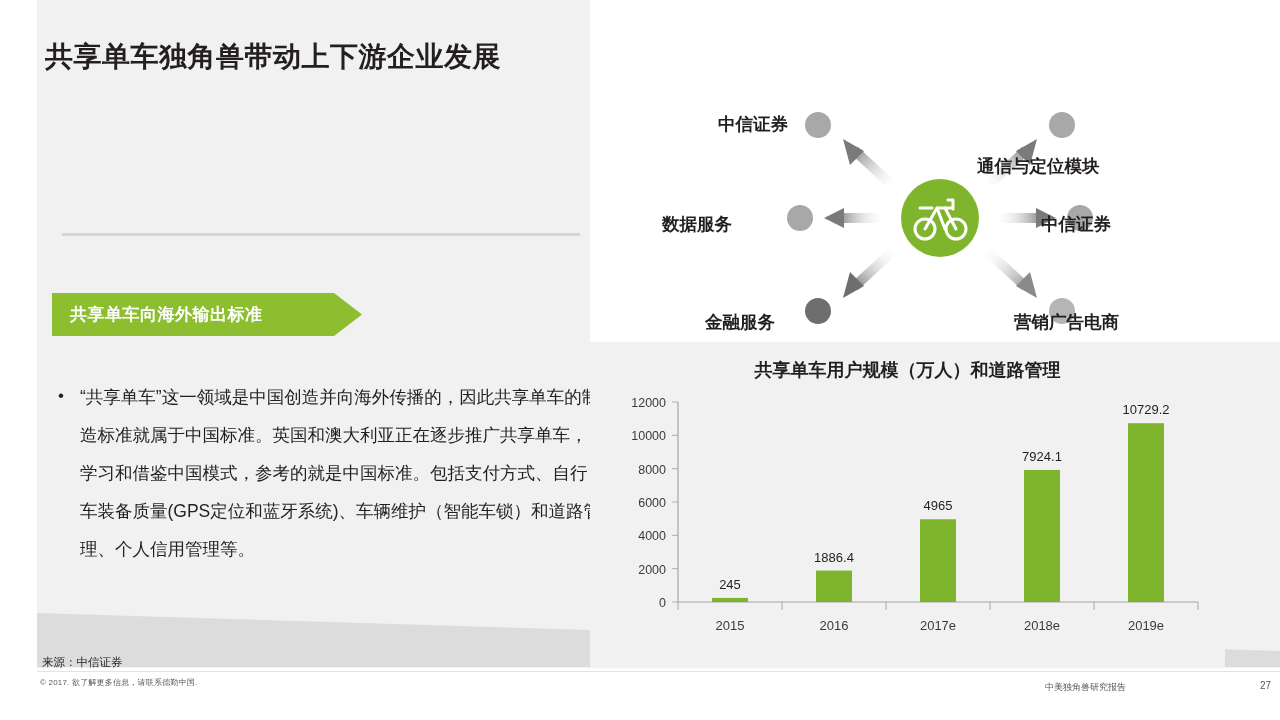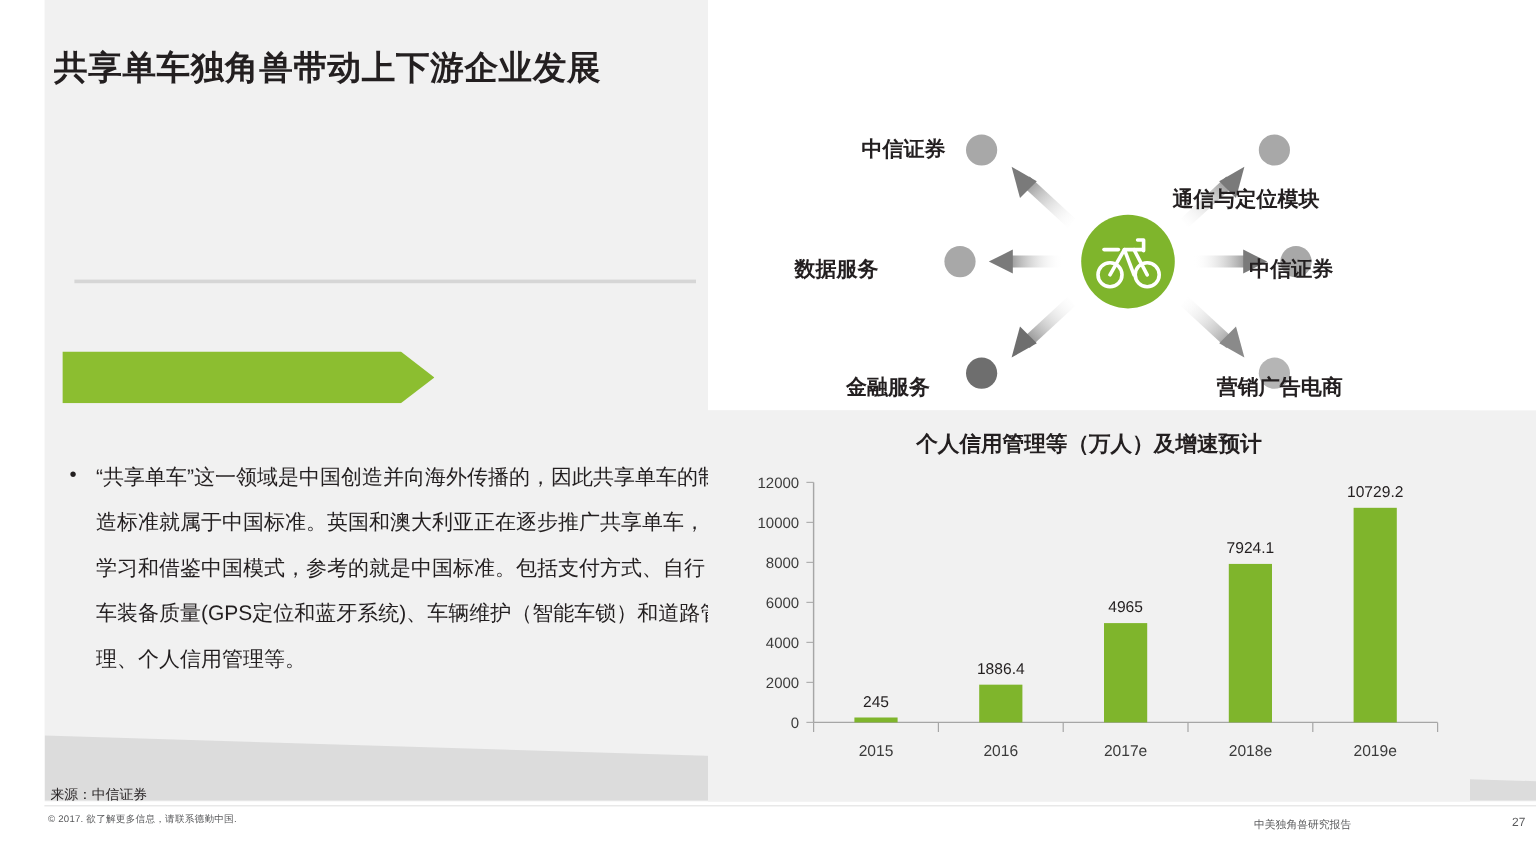--- a/index.html
+++ b/index.html
@@ -145,20 +145,21 @@
 
   <div class="title">共享单车独角兽带动上下游企业发展</div>
 
   <div class="intro-rule"></div>
 
   <div class="banner">
     <svg width="310" height="43" viewBox="0 0 310 43">
       <polygon points="0,0 282,0 310,21.5 282,43 0,43" fill="#8CBE30"></polygon>
     </svg>
   </div>
+  <div class="banner-label">共享单车向海外输出标准</div>
 
   <div class="bullet-row">
     <span class="bullet-dot">•</span>
     <span class="bullet-text">“共享单车”这一领域是中国创造并向海外传播的，因此共享单车的制造标准就属于中国标准。英国和澳大利亚正在逐步推广共享单车，学习和借鉴中国模式，参考的就是中国标准。包括支付方式、自行车装备质量(GPS定位和蓝牙系统)、车辆维护（智能车锁）和道路管理、个人信用管理等。</span>
   </div>
 
   <div class="diagram">
     <svg width="600" height="245" viewBox="0 0 600 245">
       <defs>
         <linearGradient id="gUL" x1="1" y1="1" x2="0" y2="0">
@@ -233,21 +234,21 @@
   </div>
 
   <div class="dlabel dl-tl">中信证券</div>
   <div class="dlabel dl-tr">通信与定位模块</div>
   <div class="dlabel dl-ml">数据服务</div>
   <div class="dlabel dl-mr">中信证券</div>
   <div class="dlabel dl-bl">金融服务</div>
   <div class="dlabel dl-br">营销广告电商</div>
 
   <div class="chart-panel">
-    <div class="chart-title">个人信用管理等（万人）及增速预计</div>
+    <div class="chart-title">共享单车用户规模（万人）和道路管理</div>
     <div class="chart-area">
       <svg id="chart-svg" width="635" height="260" viewBox="0 0 635 260">
           <text x="76" y="217" text-anchor="end" font-size="12.5" fill="#3b3b3b" font-family="&quot;Liberation Sans&quot;, sans-serif">0</text>
           <line x1="82" y1="212" x2="88" y2="212" stroke="#b0b0b0" stroke-width="1"></line>
           <text x="76" y="183.66666666666669" text-anchor="end" font-size="12.5" fill="#3b3b3b" font-family="&quot;Liberation Sans&quot;, sans-serif">2000</text>
           <line x1="82" y1="178.66666666666669" x2="88" y2="178.66666666666669" stroke="#b0b0b0" stroke-width="1"></line>
           <text x="76" y="150.33333333333334" text-anchor="end" font-size="12.5" fill="#3b3b3b" font-family="&quot;Liberation Sans&quot;, sans-serif">4000</text>
           <line x1="82" y1="145.33333333333334" x2="88" y2="145.33333333333334" stroke="#b0b0b0" stroke-width="1"></line>
           <text x="76" y="117" text-anchor="end" font-size="12.5" fill="#3b3b3b" font-family="&quot;Liberation Sans&quot;, sans-serif">6000</text>
           <line x1="82" y1="112" x2="88" y2="112" stroke="#b0b0b0" stroke-width="1"></line>

